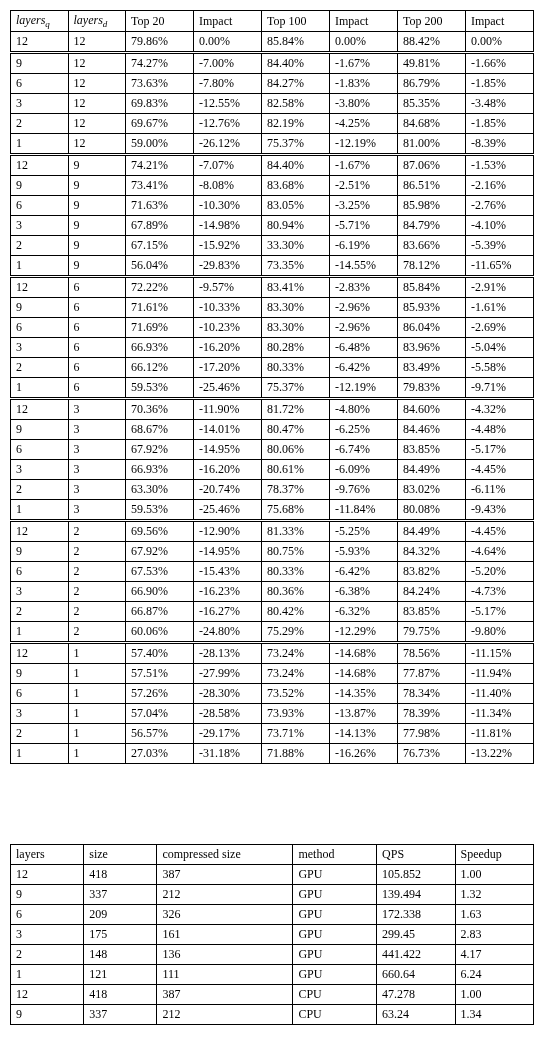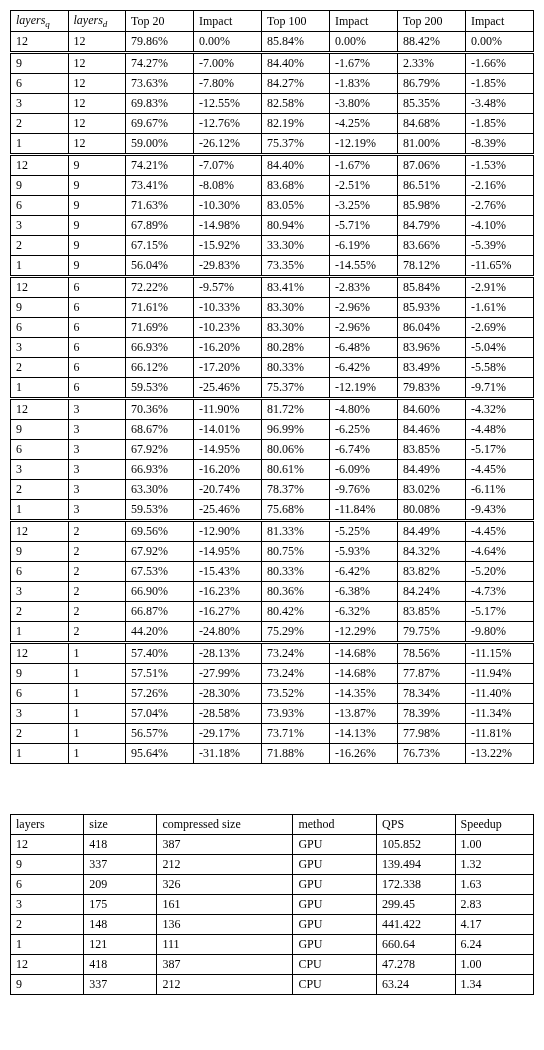--- a/index.html
+++ b/index.html
@@ -9,21 +9,21 @@
       padding: 10px;
       background: white;
       color: black;
       width: 544px;
       box-sizing: border-box;
     }
     table {
       border-collapse: collapse;
       width: 100%;
       table-layout: fixed;
-      margin-bottom: 50px;
+      margin-bottom: 80px;
     }
     td, th {
       border: 1px solid black;
       padding: 2px 5px;
       text-align: left;
       font-weight: normal;
       font-size: 12px;
       overflow: hidden;
     }
     .dbl-top td, .dbl-top th {
@@ -78,21 +78,21 @@
         <td>88.42%</td>
         <td>0.00%</td>
       </tr>
       <tr class="dbl-top">
         <td>9</td>
         <td>12</td>
         <td>74.27%</td>
         <td>-7.00%</td>
         <td>84.40%</td>
         <td>-1.67%</td>
-        <td>2.33%</td>
+        <td>49.81%</td>
         <td>-1.66%</td>
       </tr>
       <tr>
         <td>6</td>
         <td>12</td>
         <td>73.63%</td>
         <td>-7.80%</td>
         <td>84.27%</td>
         <td>-1.83%</td>
         <td>86.79%</td>
@@ -256,21 +256,21 @@
         <td>81.72%</td>
         <td>-4.80%</td>
         <td>84.60%</td>
         <td>-4.32%</td>
       </tr>
       <tr>
         <td>9</td>
         <td>3</td>
         <td>68.67%</td>
         <td>-14.01%</td>
-        <td>96.99%</td>
+        <td>80.47%</td>
         <td>-6.25%</td>
         <td>84.46%</td>
         <td>-4.48%</td>
       </tr>
       <tr>
         <td>6</td>
         <td>3</td>
         <td>67.92%</td>
         <td>-14.95%</td>
         <td>80.06%</td>
@@ -354,21 +354,21 @@
         <td>66.87%</td>
         <td>-16.27%</td>
         <td>80.42%</td>
         <td>-6.32%</td>
         <td>83.85%</td>
         <td>-5.17%</td>
       </tr>
       <tr>
         <td>1</td>
         <td>2</td>
-        <td>44.20%</td>
+        <td>60.06%</td>
         <td>-24.80%</td>
         <td>75.29%</td>
         <td>-12.29%</td>
         <td>79.75%</td>
         <td>-9.80%</td>
       </tr>
       <tr class="dbl-top">
         <td>12</td>
         <td>1</td>
         <td>57.40%</td>
@@ -414,21 +414,21 @@
         <td>56.57%</td>
         <td>-29.17%</td>
         <td>73.71%</td>
         <td>-14.13%</td>
         <td>77.98%</td>
         <td>-11.81%</td>
       </tr>
       <tr>
         <td>1</td>
         <td>1</td>
-        <td>95.64%</td>
+        <td>27.03%</td>
         <td>-31.18%</td>
         <td>71.88%</td>
         <td>-16.26%</td>
         <td>76.73%</td>
         <td>-13.22%</td>
       </tr>
     </tbody>
 </table>
 
 <table class="second">

